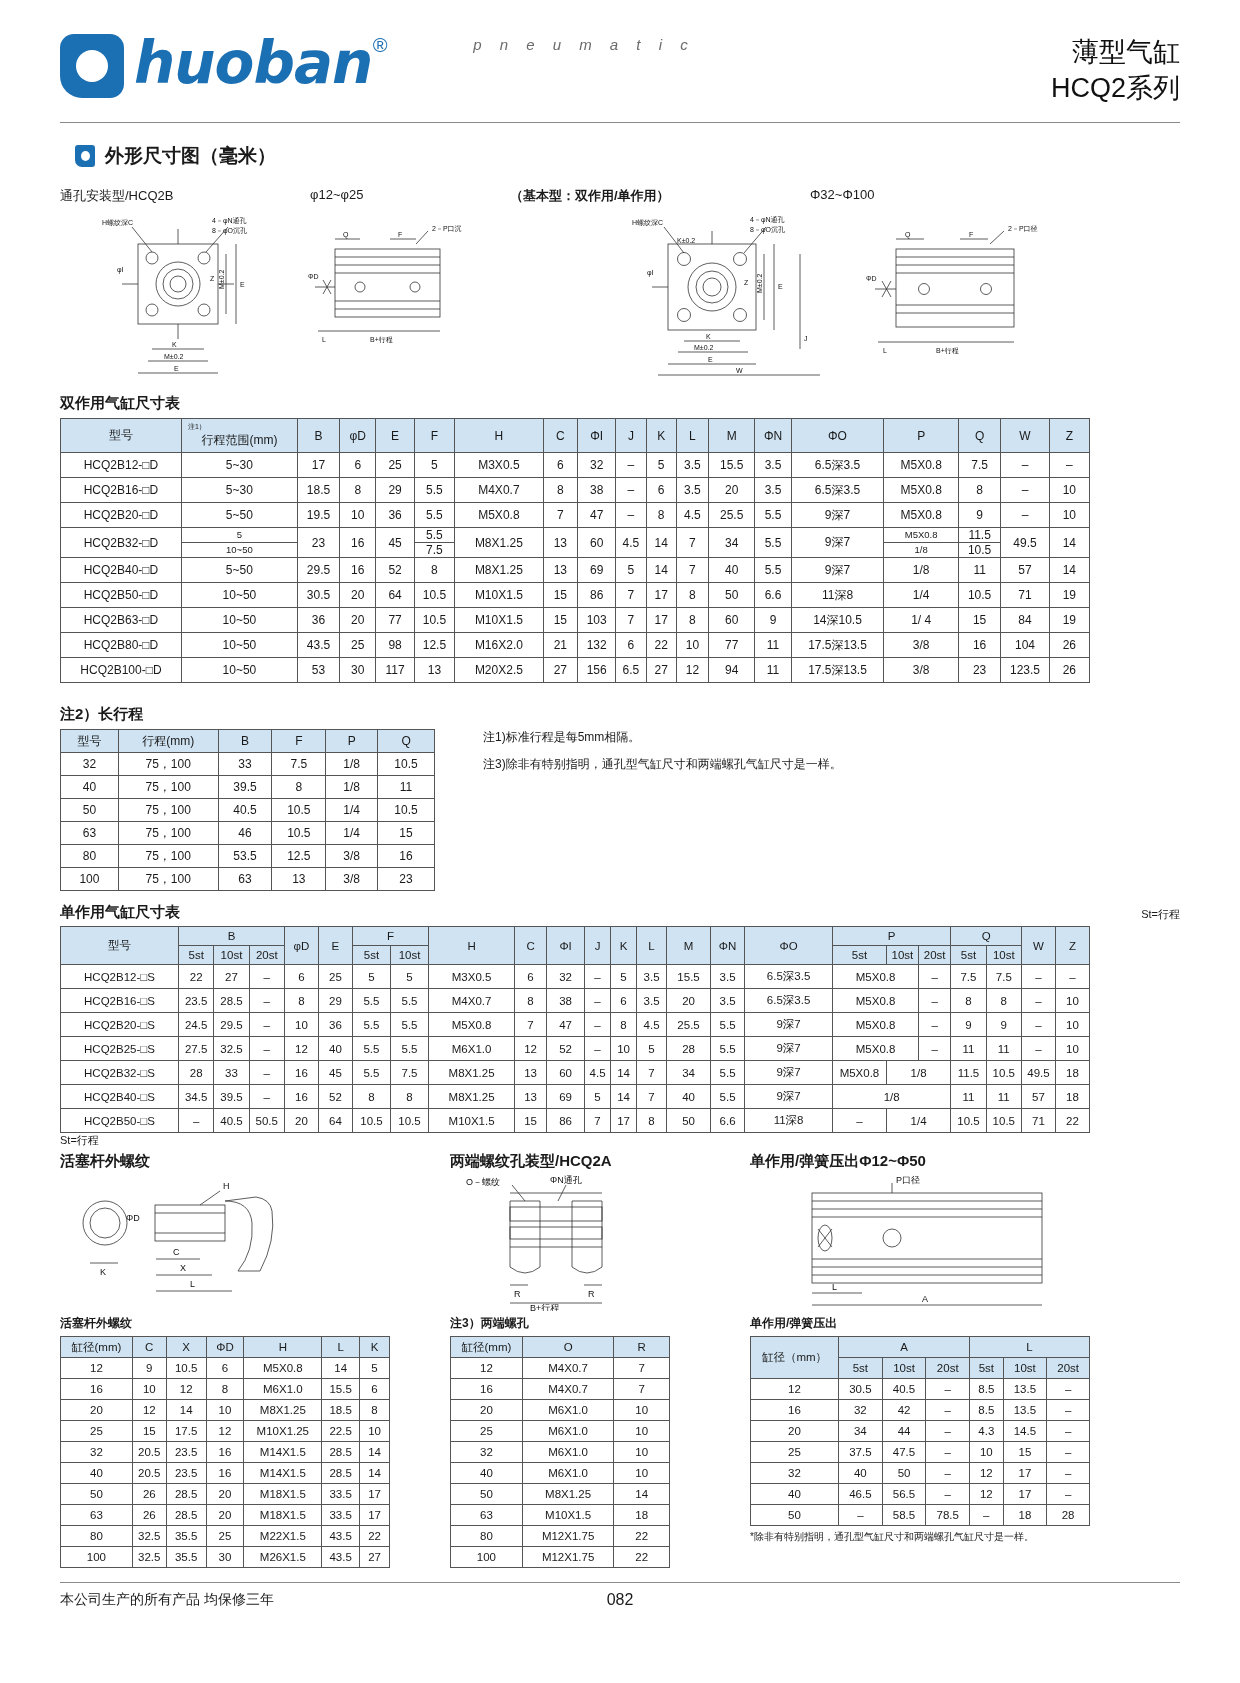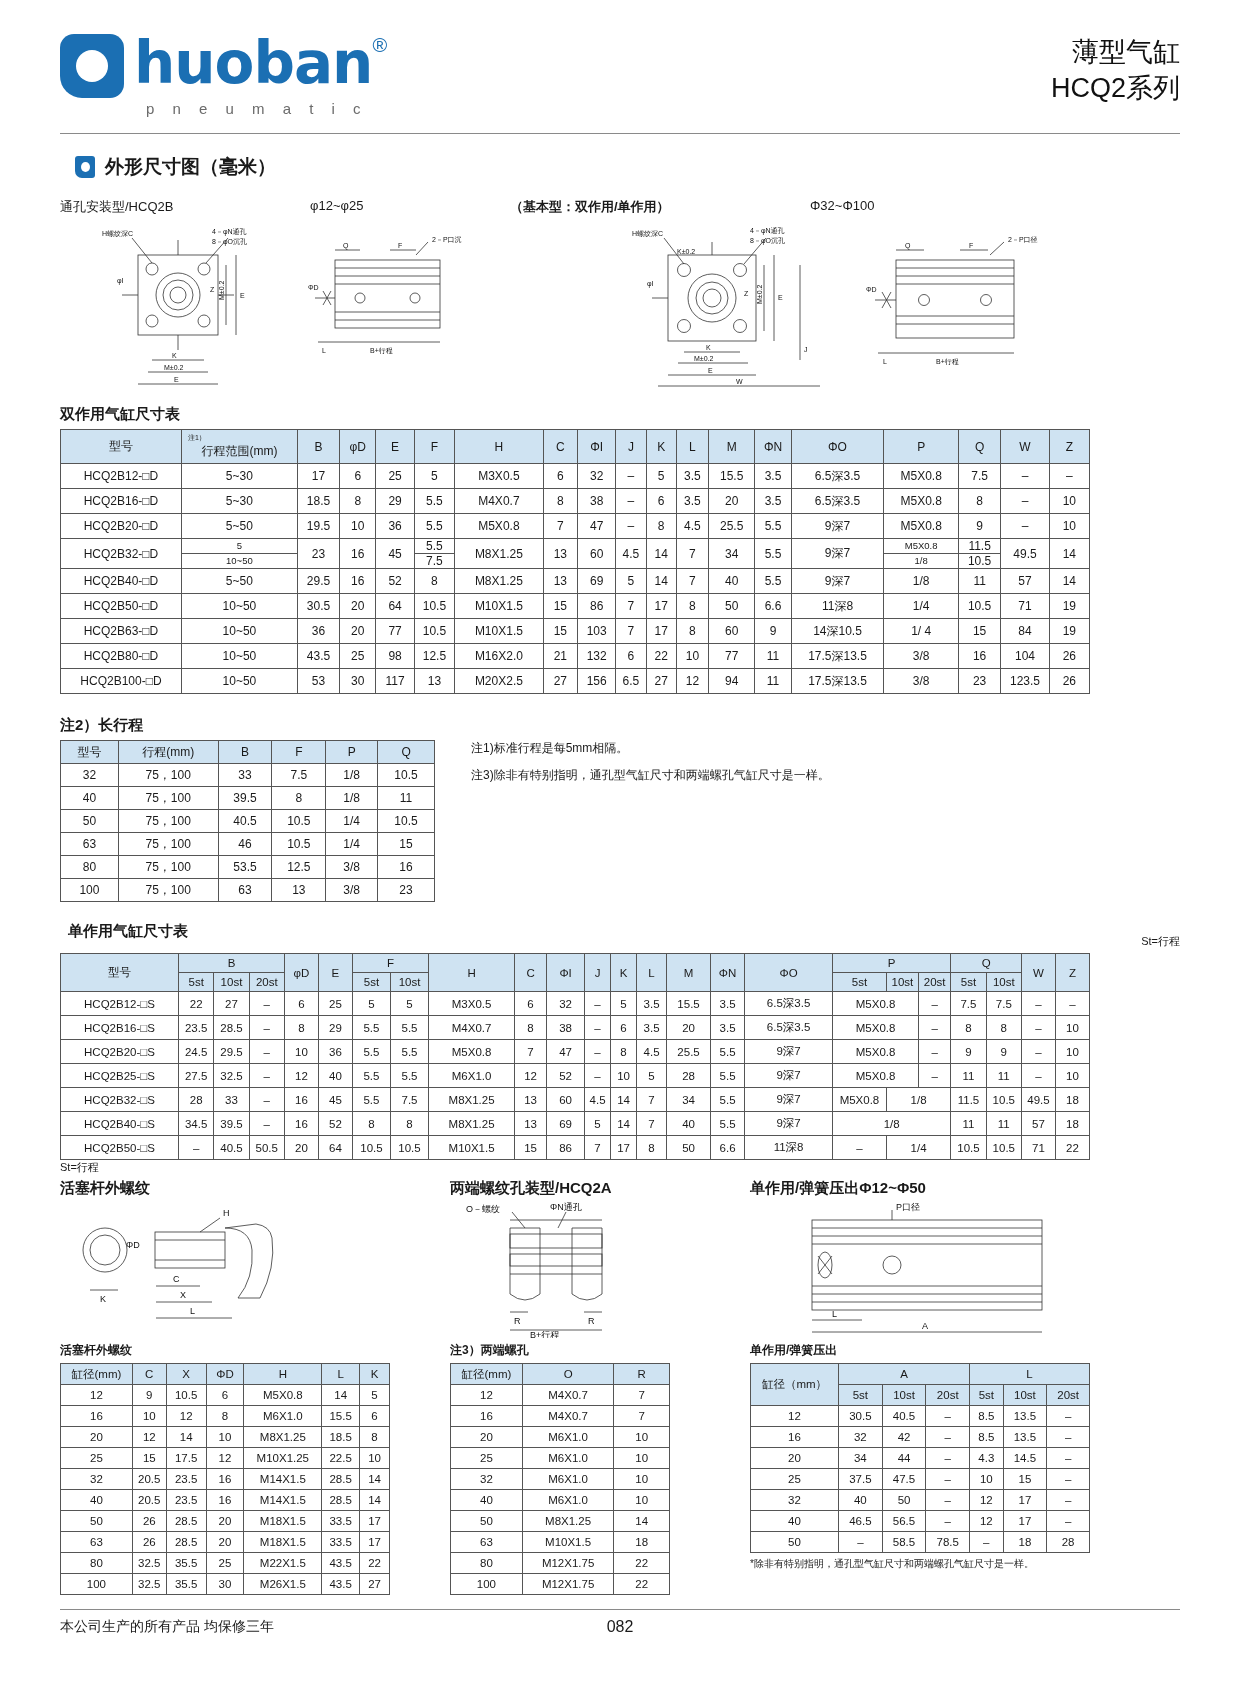--- a/index.html
+++ b/index.html
@@ -9,21 +9,21 @@
     background:#ffffff;
     font-family:"Liberation Sans","DejaVu Sans",sans-serif;
     color:#1a1a1a;
     position:relative;
     overflow:hidden;
   }
   .page { position:relative; width:1240px; height:1683px; padding:0 60px; }
 
   
   .hdr { display:flex; justify-content:space-between; align-items:flex-start; padding-top:34px; }
-  .logo-wrap { display:flex; flex-direction:column; }
+  .logo-wrap { display:flex; flex-direction:row;font-style:italic; }
   .logo-row { display:flex; align-items:flex-start; }
   .logo-mark {
     width:64px; height:64px; background:#1b6fb3;
     border-radius:14px 14px 14px 22px; position:relative; margin-right:10px;
   }
   .logo-mark::after{
     content:""; position:absolute; left:16px; top:16px; width:32px; height:32px;
     background:#fff; border-radius:50%;
   }
   .logo-text { font-size:58px; line-height:58px; font-weight:bold; color:#1b6fb3;
@@ -536,28 +536,28 @@
               <td>100</td>
               <td>75，100</td>
               <td>63</td>
               <td>13</td>
               <td>3/8</td>
               <td>23</td>
             </tr>
           </tbody>
       </table>
     </div>
-    <div class="notes" style="margin-left:36px;padding-top:30px" id="notes-block">
+    <div class="notes" style="margin-left:48px;padding-top:30px" id="notes-block">
         <div>注1)标准行程是每5mm相隔。</div>
         <div>注3)除非有特别指明，通孔型气缸尺寸和两端螺孔气缸尺寸是一样。</div>
       </div>
   </div>
 
   <div style="display:flex;justify-content:space-between;align-items:flex-end;margin-top:12px">
-    <h3 class="tbl-title" style="margin:8px">单作用气缸尺寸表</h3>
+    <h3 class="tbl-title" style="margin:0">单作用气缸尺寸表</h3>
     <div class="st-note">St=行程</div>
   </div>
   <table class="tbl-single" style="margin-top:4px">
     <thead>
       <tr>
         <th rowspan="2" style="width:118px">型号</th>
         <th colspan="3" style="width:108px">B</th>
         <th rowspan="2" style="width:34px">φD</th>
         <th rowspan="2" style="width:34px">E</th>
         <th colspan="2" style="width:78px">F</th>

